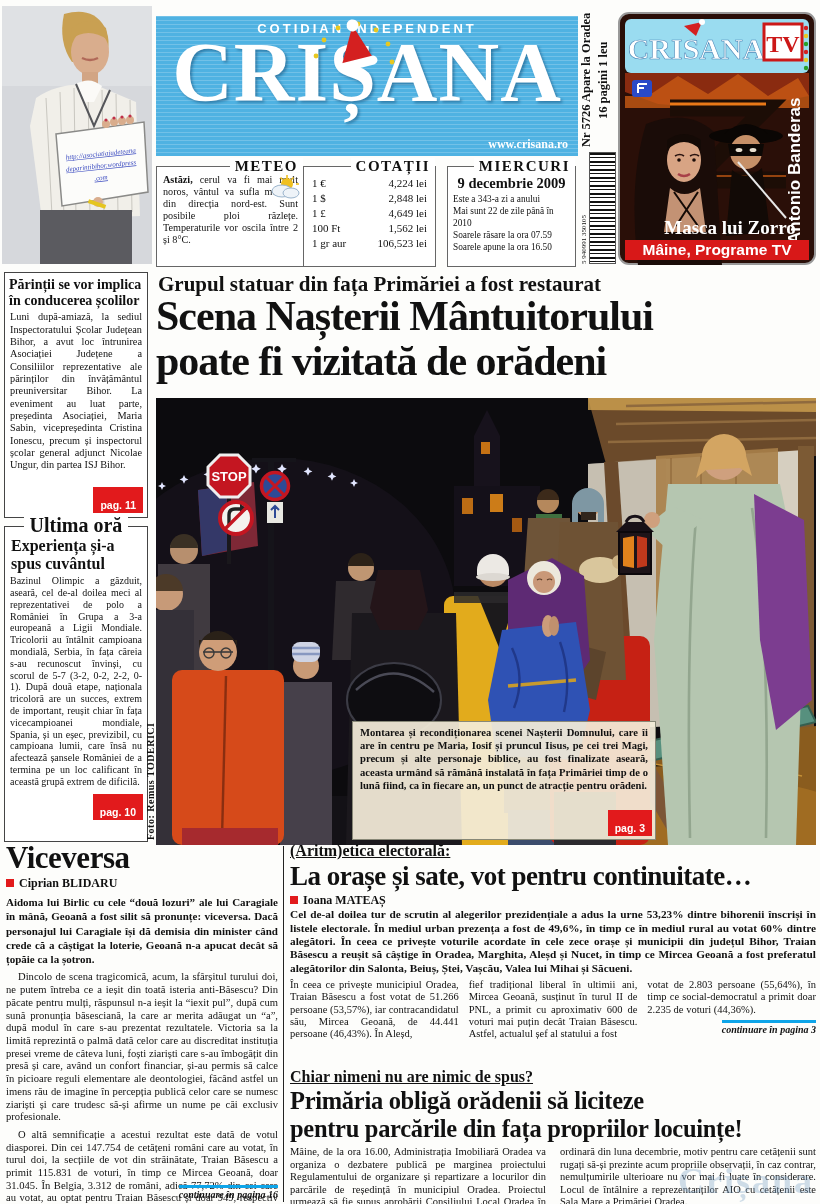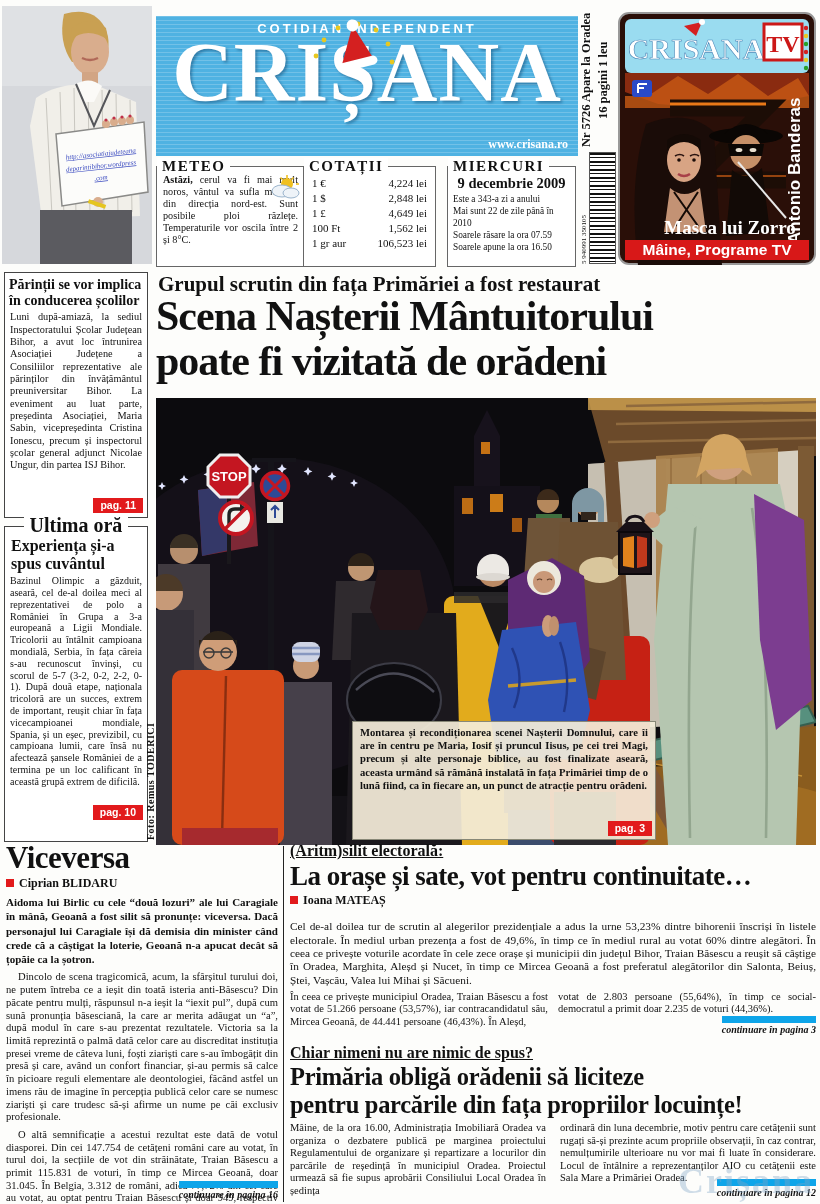--- a/index.html
+++ b/index.html
@@ -2,37 +2,37 @@
 <html><head>
 <meta charset="utf-8">
 <style>
   html,body{margin:0;padding:0;background:#888;}
   #page{position:relative;width:820px;height:1204px;background:#fdfdfb;margin:0 auto;
         font-family:"Liberation Serif",serif;color:#111;overflow:hidden;}
   .abs{position:absolute;}
   .j{text-align:justify;}
   .vtext{writing-mode:vertical-rl;transform:rotate(180deg);}
   .badge{position:absolute;background:#e21a1c;color:#fff;font:bold 10.5px "Liberation Sans",sans-serif;
-         padding:1px 7px 2px;}
-  .cont{font:bold italic 10px "Liberation Serif",serif;border-top:7px solid #0ea5e9;padding-top:1px;}
+         padding:12px 7px 2px;}
+  .cont{font:bold italic 10px "Liberation Serif",serif;border-top:3px solid #0ea5e9;padding-top:1px;}
   .sq{display:inline-block;width:8px;height:8px;background:#e21a1c;margin-right:5px;}
   .authorline{font-weight:bold;font-size:12px;}
   
   #masthead{left:156px;top:16px;width:422px;height:140px;overflow:hidden;
     background:#4fb2e2;
     background-image:repeating-linear-gradient(180deg,rgba(255,255,255,.20) 0 1px,rgba(255,255,255,0) 1px 4px);}
   #masthead .tagline{position:absolute;top:5px;left:0;width:100%;text-align:center;color:#fff;
     font:bold 13px "Liberation Sans",sans-serif;letter-spacing:3px;}
   #masthead .title{position:absolute;top:10px;left:0;width:100%;text-align:center;color:#fff;
     font-weight:bold;font-size:84px;line-height:1.12;letter-spacing:1px;
     text-shadow:2px 2px 3px rgba(10,60,100,.45);}
   #masthead .site{position:absolute;right:10px;bottom:4px;color:#fff;font-weight:bold;font-size:12px;}
   
   .infobox{border:1.5px solid #666;background:#fff;}
-  .infobox .btitle{position:absolute;top:-10px;left:0;width:100%;text-align:left;}
+  .infobox .btitle{position:absolute;top:-10px;left:0;width:100%;text-align:right;}
   .infobox .btitle span{background:#fff;padding:0 5px;font-weight:bold;font-size:15px;letter-spacing:1.5px;}
   #meteo-box{left:156px;top:166px;width:146px;height:99px;}
   #meteo-box .body{padding:7px 5px 3px 6px;font-size:10.2px;line-height:1.17;}
   #rates-box{left:303px;top:166px;width:131px;height:99px;}
   #rates-box .rows{padding:9px 8px 0 8px;font-size:11px;line-height:1.36;}
   .rrow{display:flex;justify-content:space-between;}
   #calendar-box{left:447px;top:166px;width:127px;height:99px;}
   #calendar-box .date{font-weight:bold;font-size:14.5px;text-align:center;margin-top:8px;}
   #calendar-box .lines{padding:1px 4px 0 5px;font-size:9.3px;line-height:1.3;}
   
@@ -61,27 +61,27 @@
   #viceversa{left:6px;top:840px;width:272px;height:362px;}
   #viceversa .t{font-weight:bold;font-size:31px;letter-spacing:-.5px;}
   #viceversa .lead{font-weight:bold;font-size:11px;line-height:1.3;margin-top:4px;}
   #viceversa .p{font-size:10.6px;line-height:1.2;margin-top:5px;text-indent:12px;}
   #viceversa .contwrap{position:absolute;right:0;bottom:0;}
   #vrule{left:283px;top:846px;width:1px;height:356px;background:#222;}
   
   #electoral{left:290px;top:842px;width:526px;}
   #electoral .k{font-weight:bold;font-size:16px;text-decoration:underline;}
   #electoral .h{font-weight:bold;font-size:27px;letter-spacing:-.5px;line-height:1.05;margin-top:2px;}
-  #electoral .lead{font-weight:normal;font-size:11.3px;line-height:1.18;margin-top:12px;}
+  #electoral .lead{font-weight:bold;font-size:11.3px;line-height:1.18;margin-top:0;}
   #electoral .cols{display:flex;gap:10px;margin-top:4px;}
   #electoral .cols .c{flex:1;font-size:10.5px;line-height:1.18;}
   #electoral .contwrap{text-align:right;margin-top:8px;}
   
   #parking{left:290px;top:1044px;width:526px;}
-  #parking .k{font-weight:bold;font-size:16px;text-decoration:underline;}
+  #parking .k{font-weight:bold;font-size:16px;text-decoration:underline;margin-top:24px;}
   #parking .h{font-weight:bold;font-size:24.5px;line-height:1.15;letter-spacing:-.3px;margin-top:1px;}
   #parking .cols{display:flex;gap:14px;margin-top:3px;}
   #parking .cols .c{flex:1;font-size:10.5px;line-height:1.19;}
   #parking .contwrap{text-align:right;margin-top:2px;}
   #watermark{right:6px;bottom:2px;font-weight:bold;font-size:36px;color:rgba(130,165,200,.38);
     letter-spacing:2px;pointer-events:none;}
 </style>
 </head>
 <body>
 
@@ -276,21 +276,21 @@
 
   <div id="ultima-box" class="abs">
     <div class="frame-title"><span>Ultima oră</span></div>
     <div class="t">Experiența și-a spus cuvântul</div>
     <div class="b j">Bazinul Olimpic a găzduit, aseară, cel de-al doilea meci al reprezentativei de polo a României în Grupa a 3-a europeană a Ligii Mondiale. Tricolorii au întâlnit campioana mondială, Serbia, în fața căreia s-au recunoscut învinși, cu scorul de 5-7 (3-2, 0-2, 2-2, 0-1). După două etape, naționala tricoloră are un succes, extrem de important, reușit chiar în fața vicecampioanei mondiale, Spania, și un eșec, previzibil, cu campioana lumii, care însă nu afectează șansele României de a termina pe un loc calificant în această grupă extrem de dificilă.</div>
     <span class="badge" style="right:4px;bottom:21px">pag. 10</span>
   </div>
 
   <div id="photo-credit" class="abs vtext">Foto: Remus TODERICI</div>
 
-  <div id="kicker" class="abs">Grupul scrutin din fața Primăriei a fost restaurat</div>
+  <div id="kicker" class="abs">Grupul statuar din fața Primăriei a fost restaurat</div>
   <div id="headline" class="abs">
     <div>Scena Nașterii Mântuitorului</div>
     <div>poate fi vizitată de orădeni</div>
   </div>
 
   <svg class="abs" style="left:156px;top:398px" width="660" height="447" viewBox="0 0 660 447">
     <rect width="660" height="447" fill="#0c0b0e"></rect>
     <ellipse cx="120" cy="220" rx="180" ry="160" fill="#1b1522" opacity=".5"></ellipse>
 
     <g>
@@ -477,26 +477,27 @@
     <div class="authorline"><span class="sq"></span><span>Ciprian BLIDARU</span></div>
     <div class="lead j">Aidoma lui Birlic cu cele “două lozuri” ale lui Caragiale în mână, Geoană a fost silit să pronunțe: viceversa. Dacă personajul lui Caragiale își dă demisia din minister când crede că a câștigat la loterie, Geoană n-a apucat decât să țopăie ca la șotron.</div>
     <div class="p j">Dincolo de scena tragicomică, acum, la sfârșitul turului doi, ne putem întreba ce a ieșit din toată isteria anti-Băsescu? Din păcate pentru mulți, răspunsul n-a ieșit la “iexit pul”, după cum sună pronunția băsesciană, la care ar merita adăugat un “a”, după modul în care s-au prezentat rezultatele. Victoria sa la limită reprezintă o palmă dată celor care au discreditat instituția presei vreme de câteva luni, foști ziariști care s-au îmbogățit din presă și care, având un confort financiar, și-au permis să calce în picioare reguli elementare ale deontologiei, făcând astfel un imens rău de imagine în percepția publică celor care se numesc ziariști și care trudesc să-și afirme un nume pe căi exclusiv profesionale.</div>
     <div class="p j">O altă semnificație a acestui rezultat este dată de votul diasporei. Din cei 147.754 de cetățeni români care au votat, în turul doi, la secțiile de vot din străinătate, Traian Băsescu a primit 115.831 de voturi, în timp ce Mircea Geoană, doar 31.045. În Belgia, 3.312 de români, adică 77,72% din cei care au votat, au optat pentru Traian Băsescu și doar 949, respectiv 22,27%, pentru Mircea Geoană.</div>
     <div class="contwrap"><span class="cont">continuare în pagina 16</span></div>
   </div>
 
   <div id="vrule" class="abs"></div>
 
   <div id="electoral" class="abs">
-    <div class="k">(Aritm)silit electorală:</div>
+    <div class="k">(Aritm)etica electorală:</div>
     <div class="h">La orașe și sate, vot pentru continuitate…</div>
     <div class="authorline" style="margin-top:3px"><span class="sq"></span><span>Ioana MATEAȘ</span></div>
     <div class="lead j">Cel de-al doilea tur de scrutin al alegerilor prezidențiale a adus la urne 53,23% dintre bihorenii înscriși în listele electorale. În mediul urban prezența a fost de 49,6%, în timp ce în mediul rural au votat 60% dintre alegători. În ceea ce privește voturile acordate în cele zece orașe și municipii din județul Bihor, Traian Băsescu a reușit să câștige în Oradea, Marghita, Aleșd și Nucet, în timp ce Mircea Geoană a fost preferatul alegătorilor din Salonta, Beiuș, Ștei, Vașcău, Valea lui Mihai și Săcueni.</div>
     <div class="cols">
       <div class="c j">În ceea ce privește municipiul Oradea, Traian Băsescu a fost votat de 51.266 persoane (53,57%), iar contracandidatul său, Mircea Geoană, de 44.441 persoane (46,43%). În Aleșd,</div>
+      <div class="c j">fief tradițional liberal în ultimii ani, Mircea Geoană, susținut în turul II de PNL, a primit cu aproximativ 600 de voturi mai puțin decât Traian Băsescu. Astfel, actualul șef al statului a fost</div>
       <div class="c">
         <div class="j">votat de 2.803 persoane (55,64%), în timp ce social-democratul a primit doar 2.235 de voturi (44,36%).</div>
         <div class="contwrap"><span class="cont">continuare în pagina 3</span></div>
       </div>
     </div>
   </div>
 
   <div id="parking" class="abs">
     <div class="k">Chiar nimeni nu are nimic de spus?</div>
     <div class="h">

